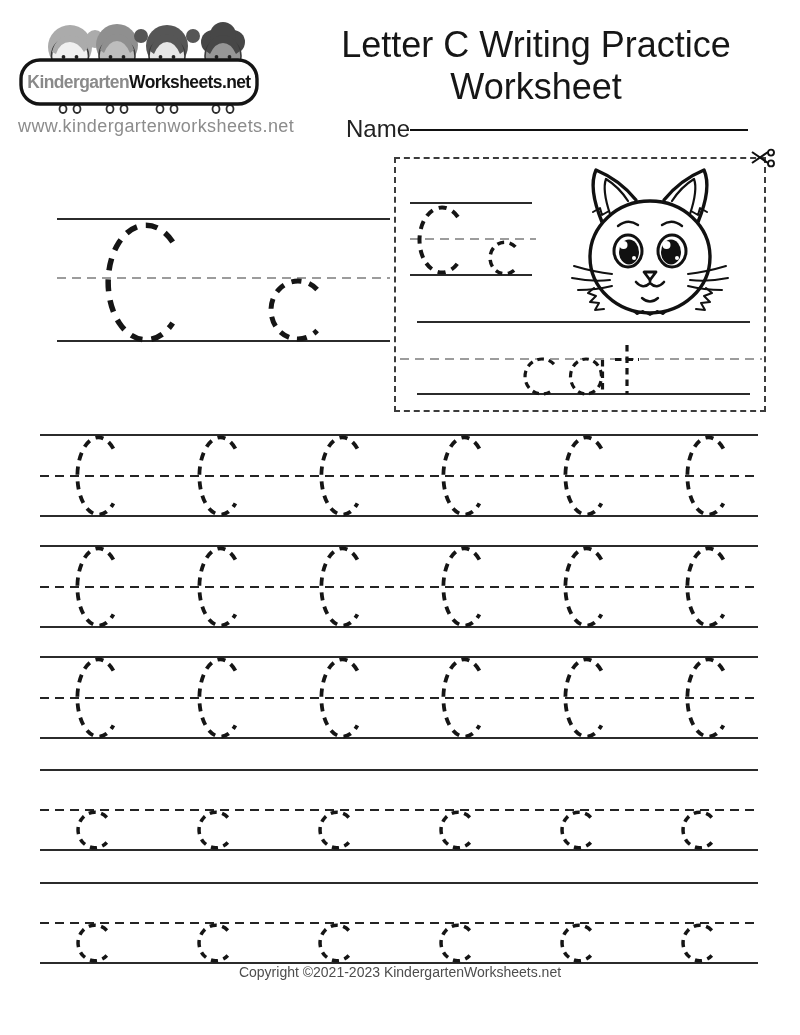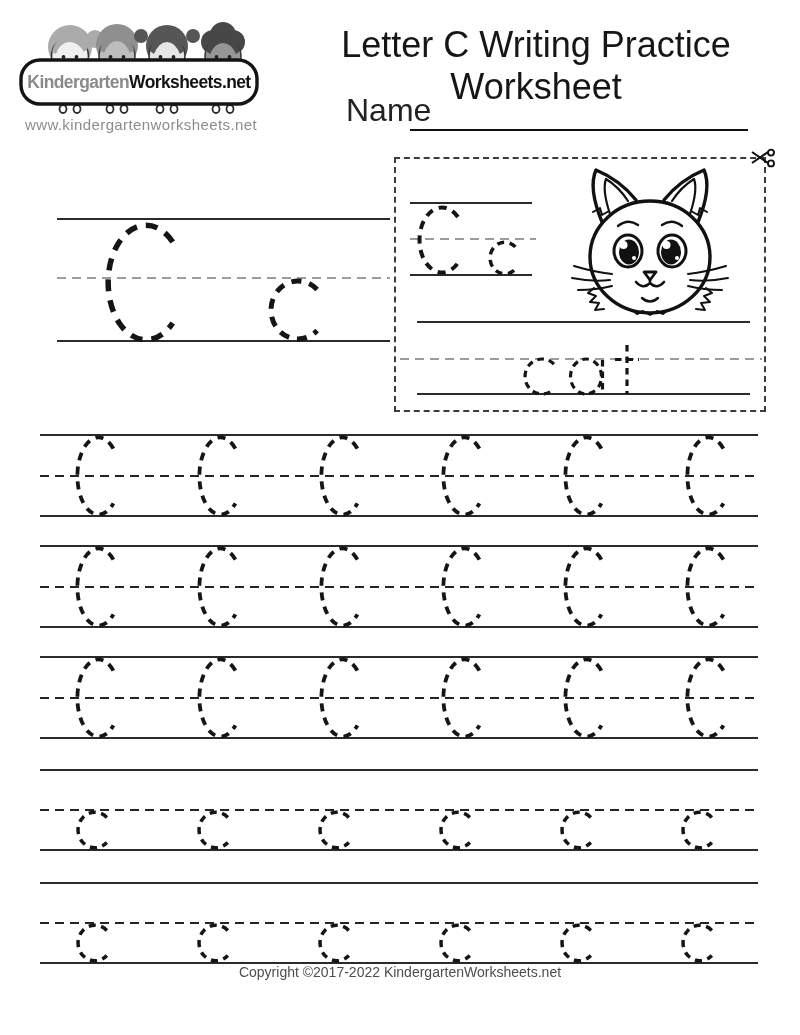--- a/index.html
+++ b/index.html
@@ -8,26 +8,26 @@
 
   
   .logo{position:absolute;left:18px;top:14px;width:246px;height:124px;}
   .logo-art{position:absolute;left:0;top:0;}
   .logo-sign-text{position:absolute;left:2px;top:46px;width:238px;height:44px;
         display:flex;align-items:center;justify-content:center;white-space:nowrap;
         font-weight:bold;font-size:18px;letter-spacing:-0.6px;transform:scaleX(0.97);}
   .brand-gray{color:#8a8a8a;}
   .brand-black{color:#141414;}
   .logo-url{position:absolute;left:0;top:102px;width:246px;text-align:center;
-        color:#8c8c8c;font-size:15px;letter-spacing:0.4px;}
+        color:#8c8c8c;font-size:18px;letter-spacing:0.4px;}
 
   
   .title{position:absolute;left:262px;top:8px;width:516px;margin:16px;text-align:center;
         font-size:36px;font-weight:normal;color:#161616;}
-  .name-label{position:absolute;left:346px;top:92px;font-size:32px;color:#222;}
+  .name-label{position:absolute;left:346px;top:115px;font-size:24px;color:#222;}
   .name-line{position:absolute;left:410px;top:129px;width:338px;height:2.4px;background:#111;}
 
   
   .rule{position:absolute;height:2px;}
   .solid{background:#2b2b2b;}
   .dash-dark{background:repeating-linear-gradient(90deg,#242424 0 9px,transparent 9px 15px);}
   .dash-gray{background:repeating-linear-gradient(90deg,#9c9c9c 0 9px,transparent 9px 15px);}
 
   .dashed-letter{position:absolute;}
   .trace-letter{position:absolute;}
@@ -317,16 +317,16 @@
         <span class="trace-letter" style="left: 520px; top: 41px;"><svg width="38" height="40" viewBox="0 0 38 40">
             <path d="M 30.8 7.5 A 16.8 17.8 0 1 0 30.8 32.5" fill="none" stroke="#151515" stroke-width="3.5" stroke-dasharray="7 5.5"></path>
           </svg></span>
         <span class="trace-letter" style="left: 641px; top: 41px;"><svg width="38" height="40" viewBox="0 0 38 40">
             <path d="M 30.8 7.5 A 16.8 17.8 0 1 0 30.8 32.5" fill="none" stroke="#151515" stroke-width="3.5" stroke-dasharray="7 5.5"></path>
           </svg></span>
       </div>
   </section>
 
   <footer class="footer">
-    <div>Copyright ©2017-2022 KindergartenWorksheets.net</div>
+    <div>Copyright ©2021-2023 KindergartenWorksheets.net</div>
   </footer>
 
 </div>
 
 </body></html>

